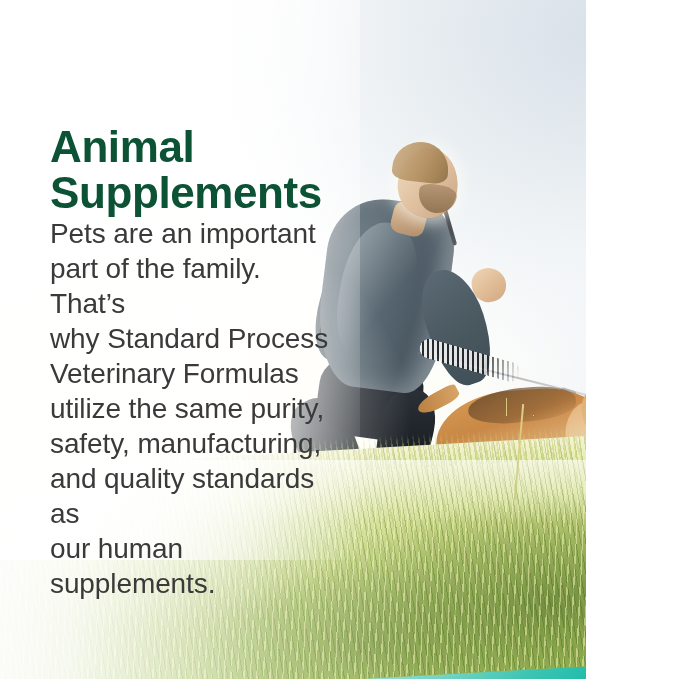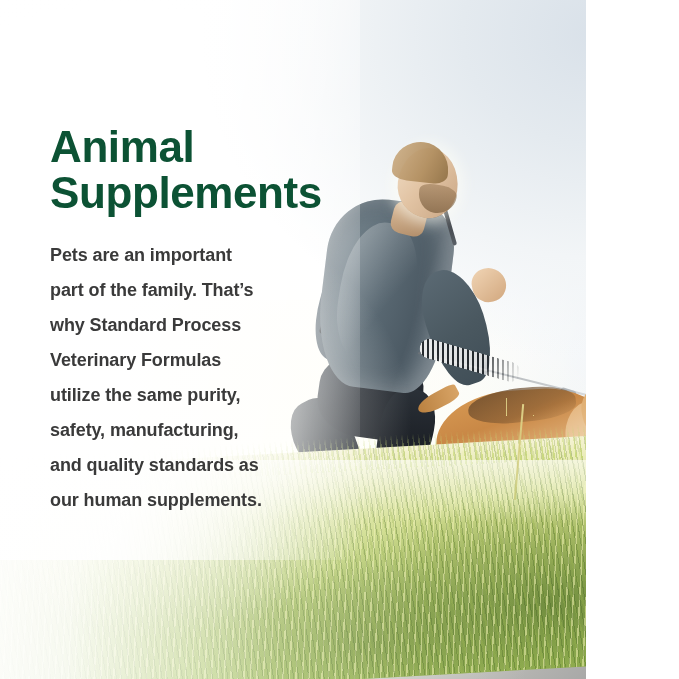--- a/index.html
+++ b/index.html
@@ -7,21 +7,21 @@
   html, body {
     width:679px; height:679px;
     background:#ffffff;
     font-family:"Liberation Sans", sans-serif;
     overflow:hidden;
   }
 
   #poster {
     position:relative;
     width:586px; height:679px;
-    background:#a3a3a3;
+    background:#14b8a6;
     overflow:hidden;
   }
 
   
   .photo {
     position:absolute; inset:0;
     overflow:hidden;
   }
 
   
@@ -374,25 +374,24 @@
   }
   .headline {
     color:#0c5234;
     font-size:44px;
     line-height:46px;
     font-weight:700;
     letter-spacing:-0.4px;
     white-space:pre-line;
   }
   .bodycopy {
-    margin-top:22px;
     color:#3a3a3a;
-    font-size:18px;
+    font-size:28px;
     line-height:35px;
-    font-weight:700;
+    font-weight:400;
     letter-spacing:-0.1px;
     white-space:pre-line;
   }
 </style>
 </head>
 <body>
 
 <div id="poster">
 
   <div class="photo">

